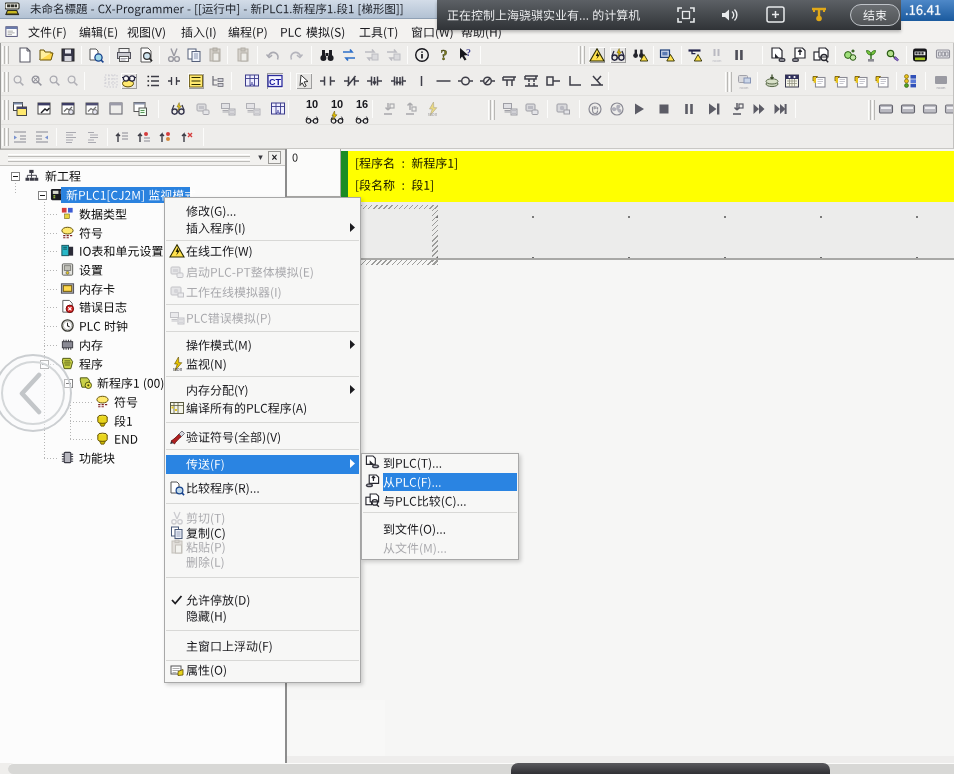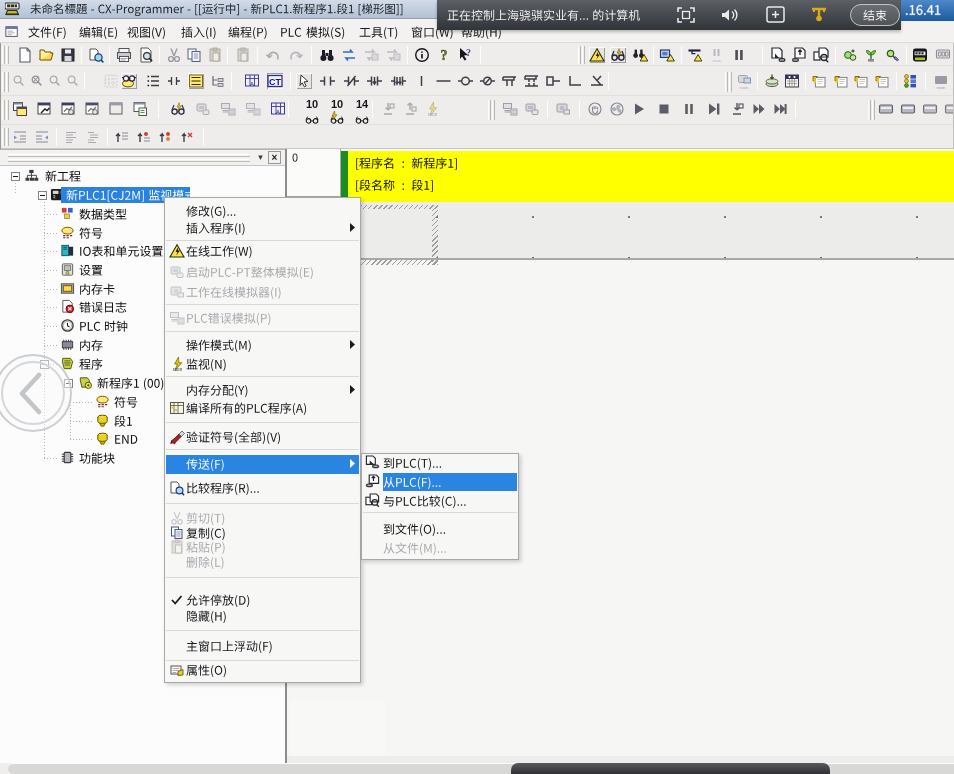--- a/index.html
+++ b/index.html
@@ -731,21 +731,21 @@
       <circle cx="4" cy="5.5" r="2.6" fill="none" stroke="#16161c" stroke-width="1.2"></circle>
       <circle cx="12" cy="5.5" r="2.6" fill="none" stroke="#16161c" stroke-width="1.2"></circle>
       <path d="M6.6 5.5h2.8" stroke="#16161c"></path>
     </svg></div>
 <div style="position:absolute;left:327px;top:99px;width:20px;height:22px;text-align:center"><div style="font:bold 11px 'Liberation Sans';color:#16161c;line-height:11px">10</div><svg width="14" height="8" viewBox="0 0 16 9">
       <path d="M1 4l2-3.4M15 4l-2-3.4" stroke="#16161c" fill="none"></path>
       <circle cx="4" cy="5.5" r="2.6" fill="none" stroke="#16161c" stroke-width="1.2"></circle>
       <circle cx="12" cy="5.5" r="2.6" fill="none" stroke="#16161c" stroke-width="1.2"></circle>
       <path d="M6.6 5.5h2.8" stroke="#16161c"></path>
     </svg></div>
-<div style="position:absolute;left:352px;top:99px;width:20px;height:22px;text-align:center"><div style="font:bold 11px 'Liberation Sans';color:#16161c;line-height:11px">14</div><svg width="14" height="8" viewBox="0 0 16 9">
+<div style="position:absolute;left:352px;top:99px;width:20px;height:22px;text-align:center"><div style="font:bold 11px 'Liberation Sans';color:#16161c;line-height:11px">16</div><svg width="14" height="8" viewBox="0 0 16 9">
       <path d="M1 4l2-3.4M15 4l-2-3.4" stroke="#16161c" fill="none"></path>
       <circle cx="4" cy="5.5" r="2.6" fill="none" stroke="#16161c" stroke-width="1.2"></circle>
       <circle cx="12" cy="5.5" r="2.6" fill="none" stroke="#16161c" stroke-width="1.2"></circle>
       <path d="M6.6 5.5h2.8" stroke="#16161c"></path>
     </svg></div>
 <div style="position:absolute;left:330px;top:106px;width:9px;height:9px"><svg width="9" height="9">
       <path d="M4.5 0 2 5h2L2.6 9 7 3.8H5z" fill="#e8c400" stroke="#5c4a00" stroke-width=".5"></path>
     </svg></div>
 <div style="position:absolute;left:372px;top:100px;width:1px;height:18px;background:#bdbcb9;border-right:1px solid #fcfcfb"></div>
 <div style="position:absolute;left:380px;top:101px;width:16px;height:16px;opacity:0.45"><svg width="16" height="16" viewBox="0 0 16 16">

